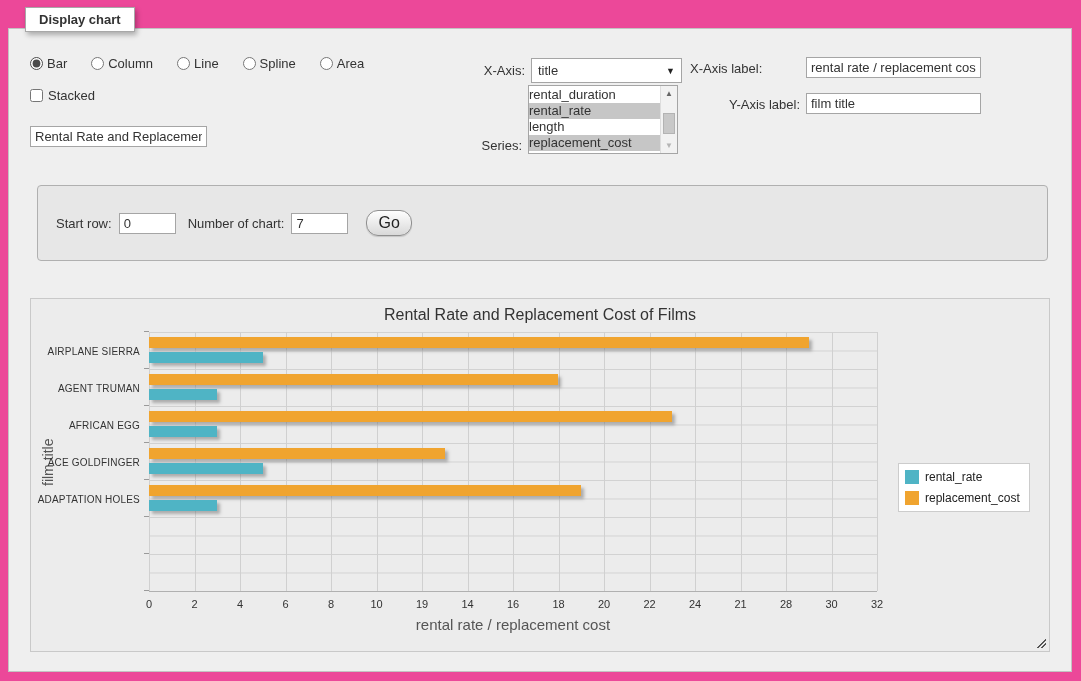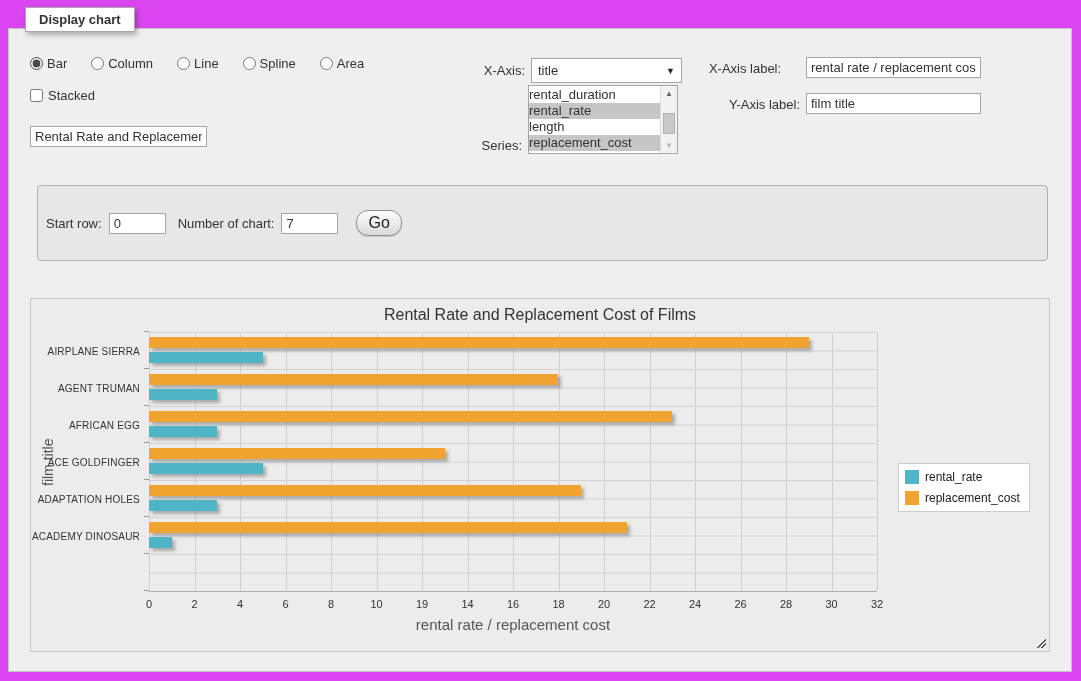--- a/index.html
+++ b/index.html
@@ -1,17 +1,17 @@
 <!DOCTYPE html>
 <html><head>
 <meta charset="utf-8">
 <style>
   * { box-sizing: border-box; margin: 0; padding: 0; }
   html,body { background:#fff; font-family:"Liberation Sans",sans-serif; }
-  #page { position:relative; width:1081px; height:681px; background:#d946ef; overflow:hidden; }
+  #page { position:relative; width:1081px; height:681px; background:#ec4899; overflow:hidden; }
 
   
   .fieldset-box { position:absolute; left:8px; top:28px; width:1064px; height:644px;
     background:#efefef; border:1px solid #c3c3c3; }
   .panel-tab { position:absolute; left:25px; top:7px; z-index:3; background:#fff;
     border:1px solid #a8a8a8; padding:4px 13px; font-size:13px; font-weight:bold; color:#333;
     box-shadow:2px 3px 5px rgba(0,0,0,0.28); }
 
   .ctl-label { position:absolute; font-size:13px; color:#333; white-space:nowrap; }
 
@@ -37,31 +37,31 @@
     border:1px solid #a5a5a5; overflow:hidden; }
   .list-rows { position:absolute; left:0; top:1px; right:17px; }
   .list-row { height:16px; line-height:16px; font-size:13px; color:#333; white-space:nowrap; }
   .list-row.selected { background:#c6c6c6; }
   .scrollbar { position:absolute; right:0; top:0; bottom:0; width:17px; background:#f2f2f2; border-left:1px solid #ddd; }
   .sb-btn { height:15px; display:flex; align-items:center; justify-content:center; font-size:8px; color:#666; background:#f2f2f2; }
   .sb-btn.down { position:absolute; bottom:0; left:0; right:0; color:#b5b5b5; }
   .sb-thumb { position:absolute; left:2px; right:2px; top:27px; height:21px; background:#c8c8c8; border:1px solid #b3b3b3; }
 
   
-  .xal-label { left:690px; width:110px; top:61px; text-align:center; }
+  .xal-label { left:690px; width:110px; top:61px; text-align:left; }
   .xal-input { position:absolute; left:806px; top:57px; width:175px; }
   .yal-label { left:690px; width:110px; top:97px; text-align:right; }
   .yal-input { position:absolute; left:806px; top:93px; width:175px; }
   .xaxis-lbl { left:430px; width:95px; top:63px; text-align:right; }
   .series-lbl { left:430px; width:92px; top:138px; text-align:right; }
 
   
   .page-box { position:absolute; left:37px; top:185px; width:1011px; height:76px;
     background:#e7e7e7; border:1px solid #b0b0b0; border-radius:4px;
-    display:flex; align-items:center; padding-left:8px; }
+    display:flex; align-items:center; padding-left:18px; }
   .page-box .lbl { font-size:13px; color:#333; }
   .page-box input { width:57px; margin:0 12px 0 7px; }
   .go-btn { margin-left:6px; padding:3px 11px; font-size:16px; color:#222;
     border:1px solid #8f8f8f; border-radius:12px;
     background:linear-gradient(#fefefe,#d9d9d9); box-shadow:0 1px 1px rgba(0,0,0,0.15); cursor:pointer;
     font-family:"Liberation Sans",sans-serif; }
 
   
   .chart-container { position:absolute; left:30px; top:298px; width:1020px; height:354px;
     background:#ececec; border:1px solid #c9c9c9; }
@@ -212,41 +212,36 @@
         <div class="band">
           <span class="cat-label">ACE GOLDFINGER</span>
           <div class="bar bar-top" style="width: 40.5938%; background: rgb(240, 164, 47);"></div>
           <div class="bar bar-bot" style="width: 15.5938%; background: rgb(79, 180, 197);"></div>
         </div>
         <div class="band">
           <span class="cat-label">ADAPTATION HOLES</span>
           <div class="bar bar-top" style="width: 59.3437%; background: rgb(240, 164, 47);"></div>
           <div class="bar bar-bot" style="width: 9.34375%; background: rgb(79, 180, 197);"></div>
         </div>
-        <div class="band">
-          <span class="cat-label">ACADEMY DINOSAUR</span>
-          <div class="bar bar-top" style="width: 65.5938%; background: rgb(240, 164, 47);"></div>
-          <div class="bar bar-bot" style="width: 3.09375%; background: rgb(79, 180, 197);"></div>
-        </div>
       </div>
     <div class="x-ticks">
         <span class="xtick" style="left: 0%;">0</span>
         <span class="xtick" style="left: 6.25%;">2</span>
         <span class="xtick" style="left: 12.5%;">4</span>
         <span class="xtick" style="left: 18.75%;">6</span>
         <span class="xtick" style="left: 25%;">8</span>
         <span class="xtick" style="left: 31.25%;">10</span>
         <span class="xtick" style="left: 37.5%;">19</span>
         <span class="xtick" style="left: 43.75%;">14</span>
         <span class="xtick" style="left: 50%;">16</span>
         <span class="xtick" style="left: 56.25%;">18</span>
         <span class="xtick" style="left: 62.5%;">20</span>
         <span class="xtick" style="left: 68.75%;">22</span>
         <span class="xtick" style="left: 75%;">24</span>
-        <span class="xtick" style="left: 81.25%;">26</span>
+        <span class="xtick" style="left: 81.25%;">21</span>
         <span class="xtick" style="left: 87.5%;">28</span>
         <span class="xtick" style="left: 93.75%;">30</span>
         <span class="xtick" style="left: 100%;">32</span>
       </div>
     <div class="x-axis-title">rental rate / replacement cost</div>
     <div class="legend">
         <div class="legend-row">
           <span class="swatch" style="background: rgb(79, 180, 197);"></span>
           <span>rental_rate</span>
         </div>

